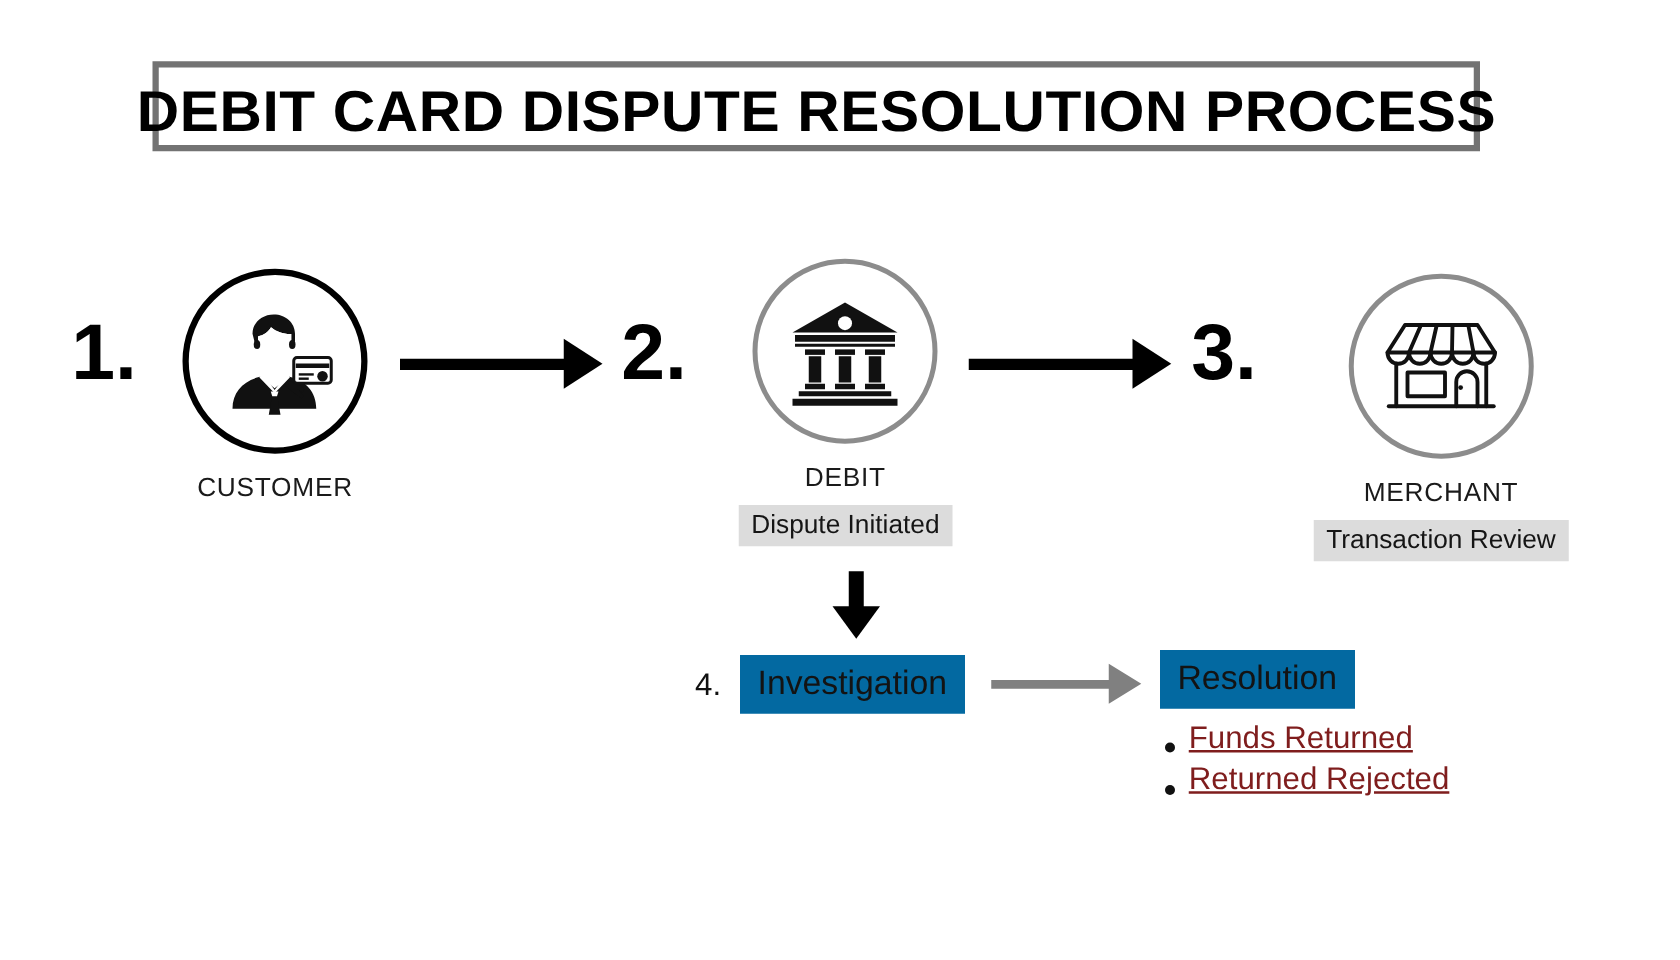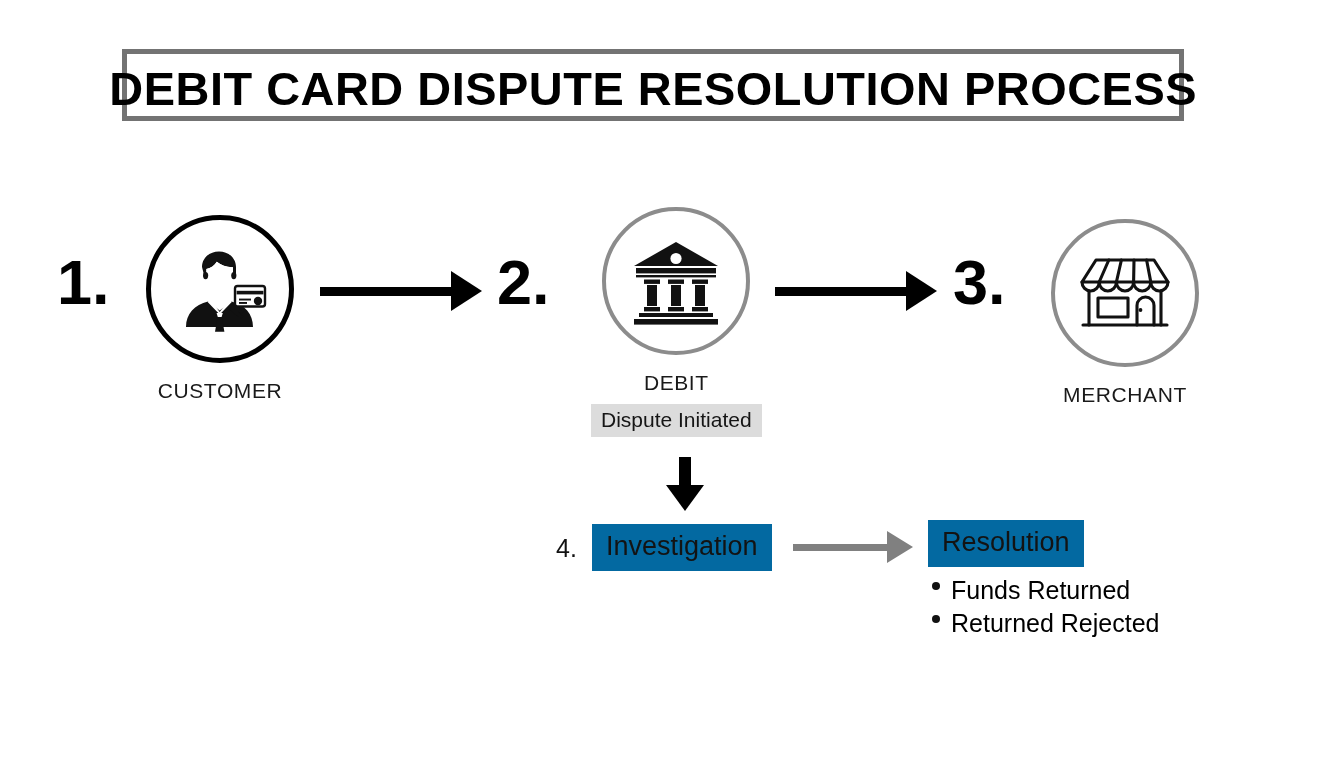--- a/index.html
+++ b/index.html
@@ -155,25 +155,26 @@
     color: #111111;
   }
   .outcome-list {
     position: absolute;
     margin: 0;
     padding: 0;
     list-style: none;
   }
   .outcome-list li {
     font-size: 25px;
-    color: #000000;
+    color: #7f1d1d;
     line-height: 1.33;
     white-space: nowrap;
     display: flex;
-    align-items: center;
+    align-items: flex-end;
+    text-decoration: underline;
   }
   .outcome-list li .dot {
     display: inline-block;
     width: 8px;
     height: 8px;
     border-radius: 50%;
     background: #111111;
     margin-right: 11px;
     flex: none;
     transform: translateY(-5px);
@@ -287,20 +288,21 @@
         <path d="M5 77h84"></path>
 
         <rect x="20" y="50" width="30" height="19"></rect>
 
         <path d="M59 77V57.5c0-4.7 3.8-8.5 8.5-8.5s8.5 3.8 8.5 8.5V77"></path>
       </g>
       <circle cx="62.5" cy="62" r="1.9" fill="#111111"></circle>
     </svg>
   </div>
   <div class="node-label">MERCHANT</div>
+  <div class="node-tag">Transaction Review</div>
 </div>
 
 <div class="v-arrow" style="left:666px; top:457px;">
   <div class="shaft" style="height:29px;"></div>
   <div class="head"></div>
 </div>
 
 <div class="stage-number" style="left:556px; top:534px;">4.</div>
 
 <div class="stage-box" style="left:592px; top:524px;">Investigation</div>

